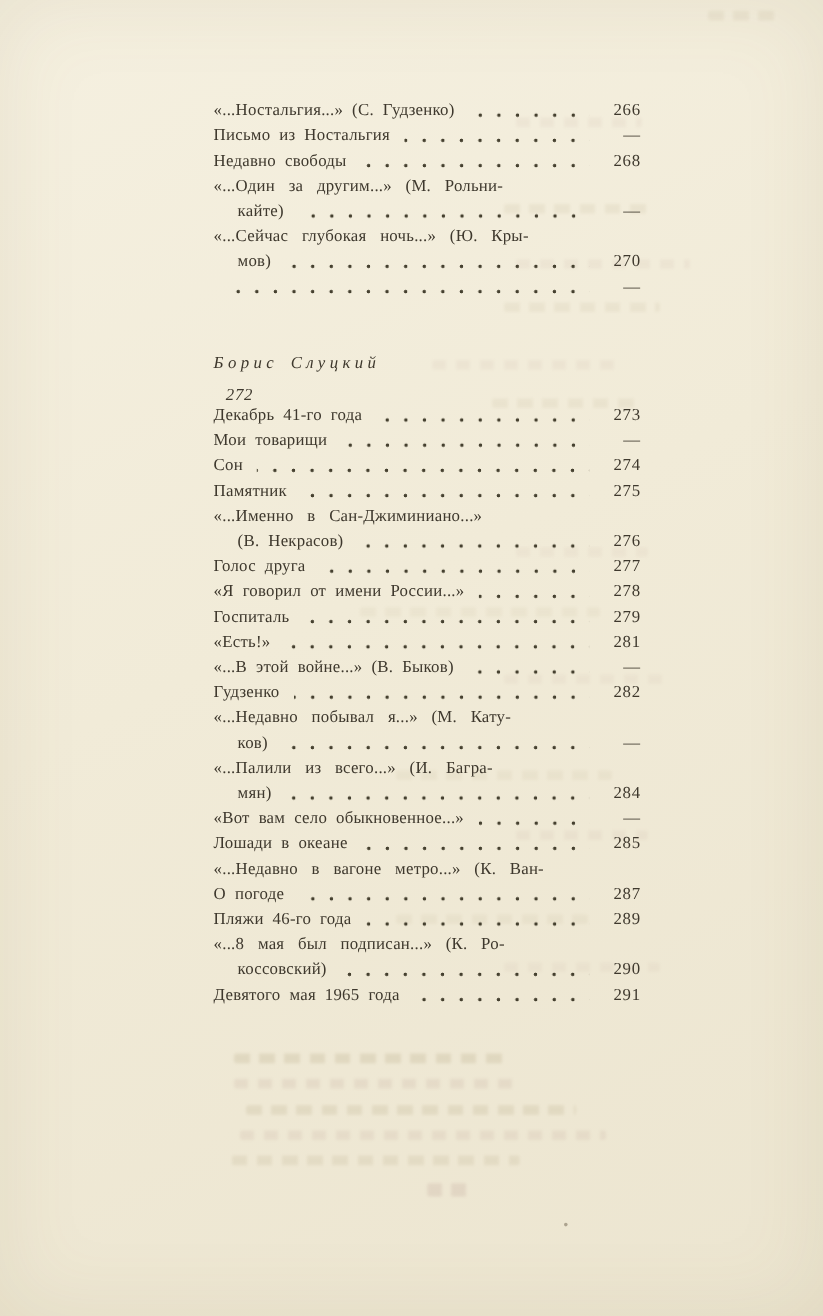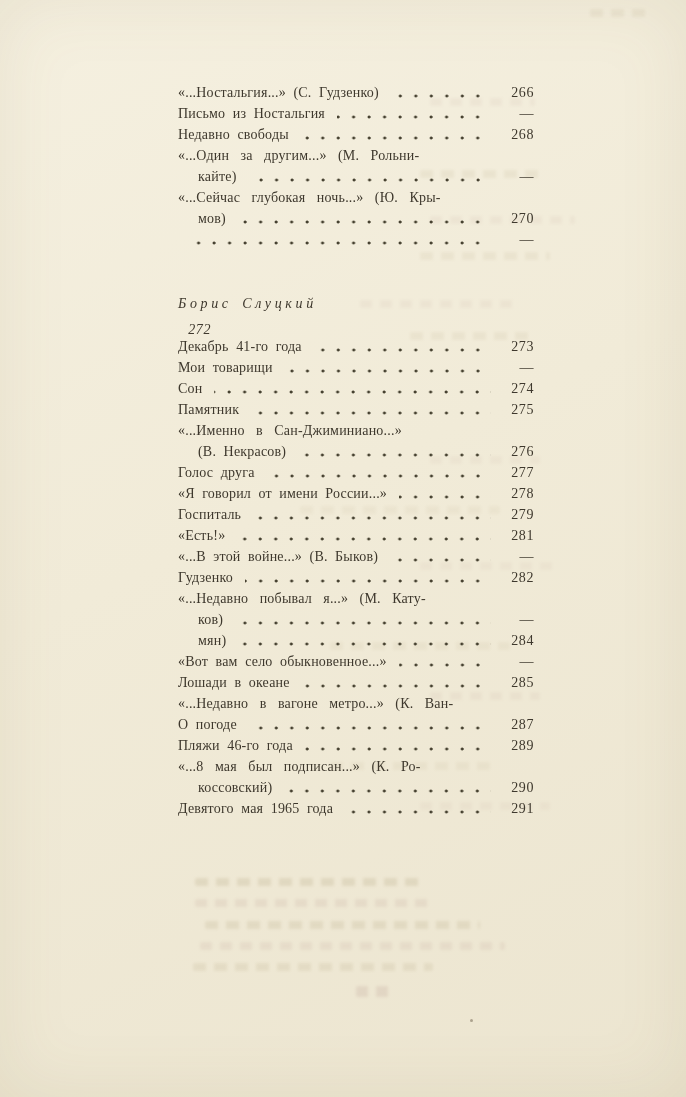--- a/index.html
+++ b/index.html
@@ -178,20 +178,23 @@
       <span class="pg">282</span>
     </div>
     <div class="row wrap">
       <span class="t">«...Недавно побывал я...» (М. Кату-</span>
     </div>
     <div class="row indent">
       <span class="t">ков)</span>
       <span class="leader"></span>
       <span class="pg">—</span>
     </div>
+    <div class="row wrap">
+      <span class="t">«...Палили из всего...» (И. Багра-</span>
+    </div>
     <div class="row indent">
       <span class="t">мян)</span>
       <span class="leader"></span>
       <span class="pg">284</span>
     </div>
     <div class="row">
       <span class="t">«Вот вам село обыкновенное...»</span>
       <span class="leader"></span>
       <span class="pg">—</span>
     </div>

